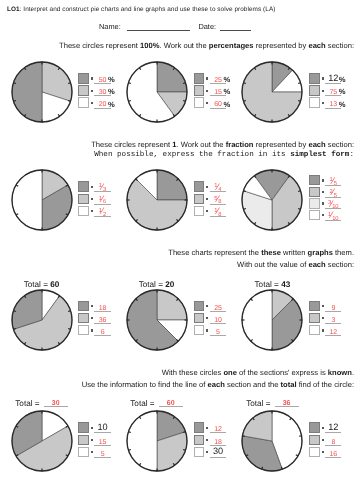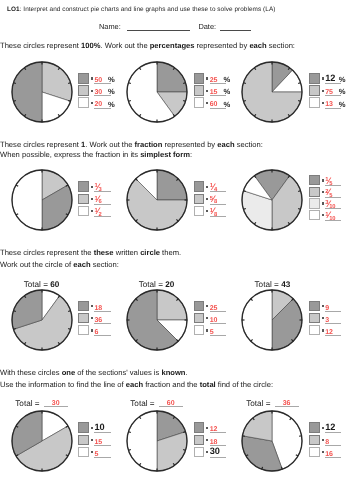--- a/index.html
+++ b/index.html
@@ -15,33 +15,33 @@
   .lo-line{position:absolute;left:7px;top:4.6px;font-size:6.4px;line-height:10px;
            color:#1f1f1f;letter-spacing:0.01em;white-space:nowrap;}
   .lo-line b{font-weight:bold;}
 
   .namedate{position:absolute;left:0;top:0;width:354px;height:0;
             font-size:7.4px;line-height:9px;white-space:nowrap;}
   .namedate span.lbl{position:absolute;top:21.6px;}
   .rule{position:absolute;border-bottom:0.9px solid #4a4a4a;height:0;}
 
   
-  .instr{position:absolute;left:0;width:354px;text-align:left;
+  .instr{position:absolute;left:0;width:354px;text-align:right;
          font-size:7.6px;line-height:10px;white-space:nowrap;}
   .instr b{font-weight:bold;}
   .pie{position:absolute;}
   .legend{position:absolute;}
   .lrow{position:relative;height:var(--gap,12.15px);}
   .swatch{position:absolute;left:0;top:0;width:10.4px;height:10.4px;
           border:0.75px solid #6e6e6e;box-sizing:border-box;}
   .dot{position:absolute;left:12.5px;top:4.2px;width:2.2px;height:2.4px;background:#595959;}
   .ansbox{position:absolute;left:16px;top:-0.4px;width:16.3px;height:10.5px;
           border-bottom:0.9px solid #a8a8a8;}
-  .ans{position:absolute;left:0;top:4.4px;width:16.3px;text-align:left;
-       font-size:7px;line-height:8px;font-weight:bold;letter-spacing:-0.15px;}
+  .ans{position:absolute;left:0;top:4.4px;width:16.3px;text-align:center;
+       font-size:7px;line-height:8px;font-weight:normal;letter-spacing:-0.15px;}
   .red{color:#f4524f;}
   .blk{color:#1a1a1a;font-size:9.2px;top:0.9px;line-height:9px;letter-spacing:-0.1px;}
   .pct{position:absolute;left:29.6px;top:3.1px;font-size:7.6px;line-height:8px;
        font-weight:bold;color:#262626;}
   .frac{display:inline-block;font-size:5.8px;line-height:6px;position:relative;letter-spacing:-0.2px;top:-2px;}
   .frac .nu{position:relative;top:-2.0px;}
   .frac .sl{font-size:9.4px;position:relative;top:0.6px;left:-0.3px;}
   .frac .de{position:relative;top:1.9px;left:-0.3px;}
   .total{position:absolute;font-size:8.2px;line-height:9px;white-space:nowrap;}
   .total b{font-weight:bold;}
@@ -188,21 +188,21 @@
         <div class="lrow">
           <div class="swatch" style="background: rgb(255, 255, 255); border-color: rgb(176, 176, 176);"></div>
           <div class="dot"></div>
           <div class="ansbox">
             <div class="ans red">13</div>
           </div>
           <div class="pct">%</div>
         </div>
       </div>
       <div class="instr" style="top: 140px;"><span>These circles represent </span><b>1</b><span>.  Work out the </span><b>fraction</b><span> represented by </span><b>each</b><span> section:</span></div>
-      <div class="instr" style="top: 150.3px;"><span>When possible, express the fraction in its </span><b>simplest form</b><span>:</span></div>
+      <div class="instr" style="top: 150.3px; font-family: Liberation Mono, monospace;"><span>When possible, express the fraction in its </span><b>simplest form</b><span>:</span></div>
       <svg width="68" height="68" viewBox="0 0 68 68" class="pie" style="left: 7.5px; top: 166.3px;">
         <path d="M 34 34 L 34.00 4.00 A 30 30 0 0 1 59.98 19.00 Z" fill="#c8c8c8" stroke="#3a3a3a" stroke-width="0.55"></path>
         <path d="M 34 34 L 59.98 19.00 A 30 30 0 0 1 34.00 64.00 Z" fill="#999999" stroke="#3a3a3a" stroke-width="0.55"></path>
         <path d="M 34 34 L 34.00 64.00 A 30 30 0 0 1 34.00 4.00 Z" fill="#ffffff" stroke="#3a3a3a" stroke-width="0.55"></path>
         <circle cx="34" cy="34" r="30" fill="none" stroke="#2b2b2b" stroke-width="1.3"></circle>
         <line x1="34.00" y1="6.50" x2="34.00" y2="3.80" stroke="#262626" stroke-width="1.2"></line>
         <line x1="57.82" y1="20.25" x2="60.15" y2="18.90" stroke="#262626" stroke-width="1.2"></line>
         <line x1="57.82" y1="47.75" x2="60.15" y2="49.10" stroke="#262626" stroke-width="1.2"></line>
         <line x1="34.00" y1="61.50" x2="34.00" y2="64.20" stroke="#262626" stroke-width="1.2"></line>
         <line x1="10.18" y1="47.75" x2="7.85" y2="49.10" stroke="#262626" stroke-width="1.2"></line>
@@ -308,22 +308,22 @@
           </div>
         </div>
         <div class="lrow">
           <div class="swatch" style="background: rgb(255, 255, 255); border-color: rgb(176, 176, 176);"></div>
           <div class="dot"></div>
           <div class="ansbox">
             <div class="ans red"><span class="frac"><span class="nu">1</span><span class="sl">⁄</span><span class="de">10</span></span></div>
           </div>
         </div>
       </div>
-      <div class="instr" style="top: 248px;"><span>These circles represent the </span><b>these</b><span> written </span><b>circle</b><span> them.</span></div>
-      <div class="instr" style="top: 259.5px;"><span>Work out the circle of </span><b>each</b><span> section:</span></div>
+      <div class="instr" style="top: 248px;"><span>These charts represent the </span><b>these</b><span> written </span><b>graphs</b><span> them.</span></div>
+      <div class="instr" style="top: 259.5px;"><span>With out the value of </span><b>each</b><span> section:</span></div>
       <svg width="68" height="68" viewBox="0 0 68 68" class="pie" style="left: 7.5px; top: 285.6px;">
         <path d="M 34 34 L 34.00 4.00 A 30 30 0 0 1 51.63 9.73 Z" fill="#ffffff" stroke="#3a3a3a" stroke-width="0.55"></path>
         <path d="M 34 34 L 51.63 9.73 A 30 30 0 1 1 5.47 43.27 Z" fill="#c8c8c8" stroke="#3a3a3a" stroke-width="0.55"></path>
         <path d="M 34 34 L 5.47 43.27 A 30 30 0 0 1 34.00 4.00 Z" fill="#999999" stroke="#3a3a3a" stroke-width="0.55"></path>
         <circle cx="34" cy="34" r="30" fill="none" stroke="#2b2b2b" stroke-width="1.3"></circle>
         <line x1="34.00" y1="6.50" x2="34.00" y2="3.80" stroke="#262626" stroke-width="1.2"></line>
         <line x1="50.16" y1="11.75" x2="51.75" y2="9.57" stroke="#262626" stroke-width="1.2"></line>
         <line x1="60.15" y1="25.50" x2="62.72" y2="24.67" stroke="#262626" stroke-width="1.2"></line>
         <line x1="60.15" y1="42.50" x2="62.72" y2="43.33" stroke="#262626" stroke-width="1.2"></line>
         <line x1="50.16" y1="56.25" x2="51.75" y2="58.43" stroke="#262626" stroke-width="1.2"></line>
@@ -426,22 +426,22 @@
           </div>
         </div>
         <div class="lrow">
           <div class="swatch" style="background: rgb(255, 255, 255); border-color: rgb(176, 176, 176);"></div>
           <div class="dot"></div>
           <div class="ansbox">
             <div class="ans red">12</div>
           </div>
         </div>
       </div>
-      <div class="instr" style="top: 367.9px;"><span>With these circles </span><b>one</b><span> of the sections' values is </span><b>known</b><span>.</span></div>
-      <div class="instr" style="top: 379.5px;"><span>Use the information to find the line of </span><b>each</b><span> fraction and the </span><b>total</b><span> find of the circle:</span></div>
+      <div class="instr" style="top: 367.9px;"><span>With these circles </span><b>one</b><span> of the sections' express is </span><b>known</b><span>.</span></div>
+      <div class="instr" style="top: 379.5px;"><span>Use the information to find the line of </span><b>each</b><span> section and the </span><b>total</b><span> find of the circle:</span></div>
       <svg width="68" height="68" viewBox="0 0 68 68" class="pie" style="left: 7.5px; top: 407.3px;">
         <path d="M 34 34 L 34.00 4.00 A 30 30 0 0 1 59.98 19.00 Z" fill="#ffffff" stroke="#3a3a3a" stroke-width="0.55"></path>
         <path d="M 34 34 L 59.98 19.00 A 30 30 0 0 1 8.02 49.00 Z" fill="#c8c8c8" stroke="#3a3a3a" stroke-width="0.55"></path>
         <path d="M 34 34 L 8.02 49.00 A 30 30 0 0 1 34.00 4.00 Z" fill="#999999" stroke="#3a3a3a" stroke-width="0.55"></path>
         <circle cx="34" cy="34" r="30" fill="none" stroke="#2b2b2b" stroke-width="1.3"></circle>
         <line x1="34.00" y1="6.50" x2="34.00" y2="3.80" stroke="#262626" stroke-width="1.2"></line>
         <line x1="57.82" y1="20.25" x2="60.15" y2="18.90" stroke="#262626" stroke-width="1.2"></line>
         <line x1="57.82" y1="47.75" x2="60.15" y2="49.10" stroke="#262626" stroke-width="1.2"></line>
         <line x1="34.00" y1="61.50" x2="34.00" y2="64.20" stroke="#262626" stroke-width="1.2"></line>
         <line x1="10.18" y1="47.75" x2="7.85" y2="49.10" stroke="#262626" stroke-width="1.2"></line>

